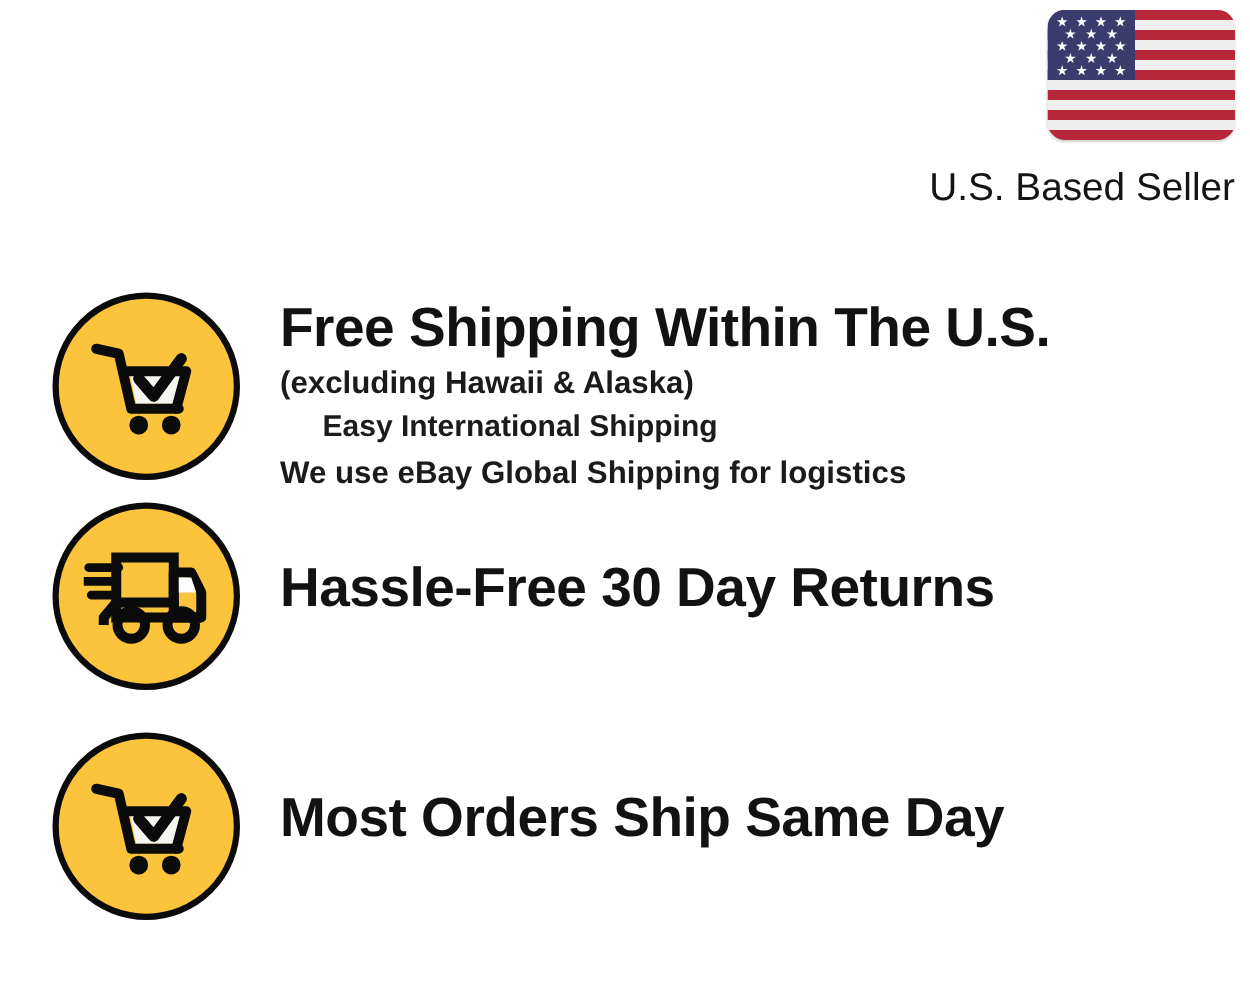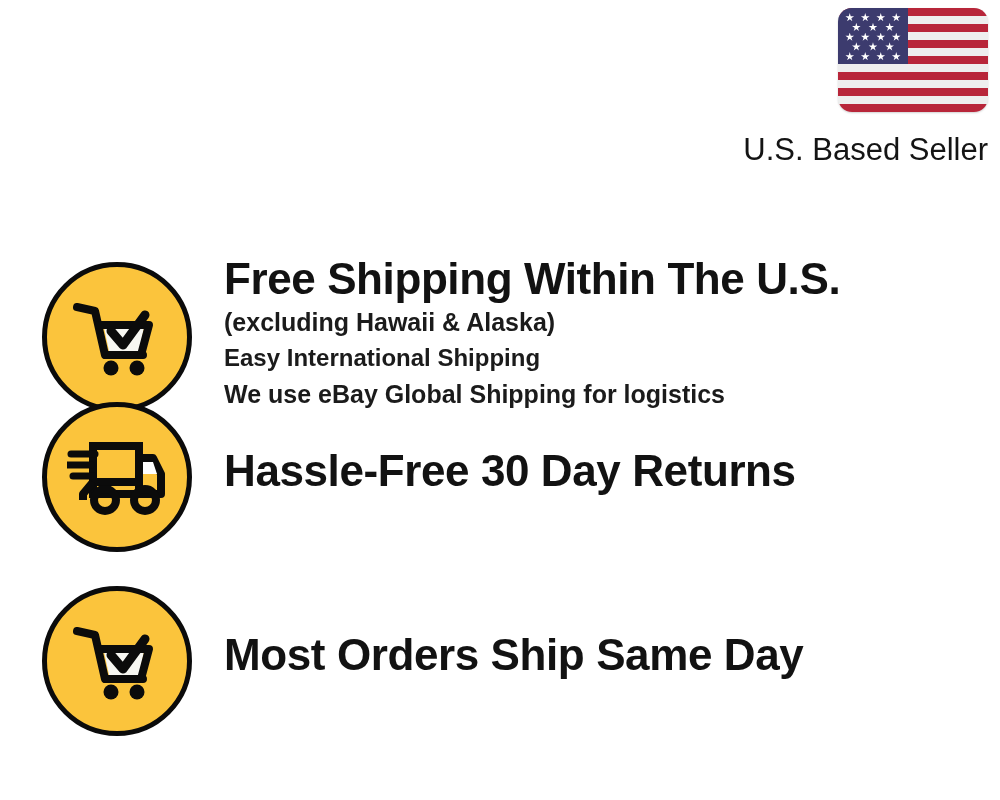--- a/index.html
+++ b/index.html
@@ -146,21 +146,21 @@
     top: 230px;
     width: 1000px;
   }
   .feature-row {
     position: absolute;
     left: 0;
     width: 1000px;
     display: flex;
     align-items: flex-start;
   }
-  #row-shipping { top: 20px; align-items: flex-end;  }
+  #row-shipping { top: 4px;  }
   #row-returns  { top: 172px; }
   #row-sameday  { top: 356px; }
 
   .icon-circle {
     position: relative;
     flex: 0 0 auto;
     width: 150px;
     height: 150px;
     margin-left: 42px;
     border-radius: 50%;
@@ -188,21 +188,21 @@
     letter-spacing: -0.4px;
     white-space: nowrap;
   }
   .feature-sub {
     font-size: 25px;
     font-weight: 700;
     line-height: 36px;
     color: #1b1b1b;
     white-space: nowrap;
   }
-  .feature-sub.bold { font-weight: bold; font-size: 24px; }
+  .feature-sub.bold { font-weight: bold; font-size: 24px; margin-left: 34px; }
 
   #row-shipping .feature-text { padding-top: 4px; }
   #row-returns  .feature-text { padding-top: 44px; }
   #row-sameday  .feature-text { padding-top: 44px; }
 </style>
 </head>
 <body>
 
 <div class="banner">
 

